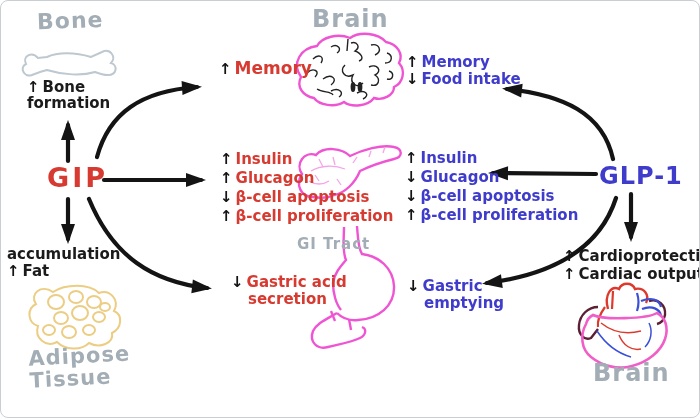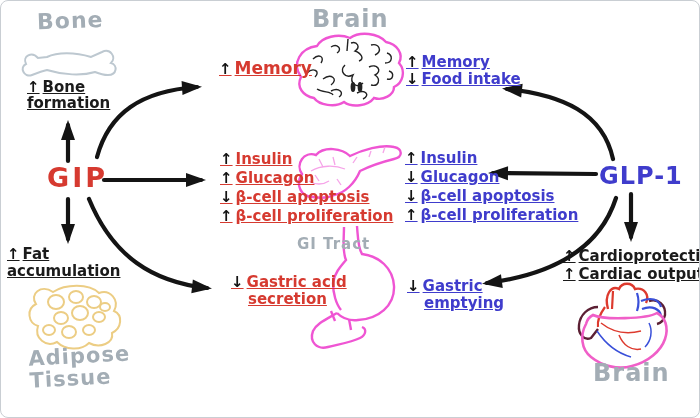--- a/index.html
+++ b/index.html
@@ -7,21 +7,21 @@
     position:relative;width:700px;height:418px;background:#ffffff;
     border:1.5px solid #c9ced3;border-radius:8px;box-sizing:border-box;
     font-family:"DejaVu Sans","Liberation Sans",sans-serif;overflow:hidden;
   }
   .abs{position:absolute;}
   svg.layer{position:absolute;left:0;top:0;width:700px;height:418px;}
   .organ-title{color:#a3adb5;font-weight:bold;letter-spacing:1px;line-height:1.05;}
   .hormone{font-weight:bold;}
   .gip{color:#d63a30;font-size:27px;letter-spacing:3px;}
   .glp1{color:#3f3ccc;font-size:24px;letter-spacing:1px;}
-  .effect{font-size:15px;font-weight:bold;line-height:19px;white-space:nowrap;text-decoration:underline;}
+  .effect{font-size:15px;font-weight:bold;line-height:19px;white-space:nowrap;}
   .effect .ln{display:block;}
   .arrow-glyph{color:#141414;font-weight:bold;margin-right:3px;font-size:15px;}
   .red{color:#d63a30;}
   .blue{color:#3f3ccc;}
   .black{color:#1b1b1b;}
   .center{}
   .indent{margin-left:17px;}
 </style>
 </head>
 <body>
@@ -144,22 +144,22 @@
   </div>
 
   <div class="abs effect red" style="left:219px;top:149px;">
     <span class="ln"><span class="arrow-glyph">↑</span><span>Insulin</span></span>
     <span class="ln"><span class="arrow-glyph">↑</span><span>Glucagon</span></span>
     <span class="ln"><span class="arrow-glyph">↓</span><span>β-cell apoptosis</span></span>
     <span class="ln"><span class="arrow-glyph">↑</span><span>β-cell proliferation</span></span>
   </div>
 
   <div class="abs effect black center" style="left:6px;top:245px;width:114px;line-height:17px;">
+    <span class="ln"><span>accumulation</span></span>
     <span class="ln"><span class="arrow-glyph">↑</span><span>Fat</span></span>
-    <span class="ln"><span>accumulation</span></span>
   </div>
 
   <div class="abs effect red" style="left:230px;top:273px;line-height:17px;">
     <span class="ln"><span class="arrow-glyph">↓</span><span>Gastric acid</span></span>
     <span class="ln indent"><span>secretion</span></span>
   </div>
 
   <div class="abs effect blue" style="left:405px;top:53px;line-height:17px;">
     <span class="ln"><span class="arrow-glyph">↑</span><span>Memory</span></span>
     <span class="ln"><span class="arrow-glyph">↓</span><span>Food intake</span></span>

